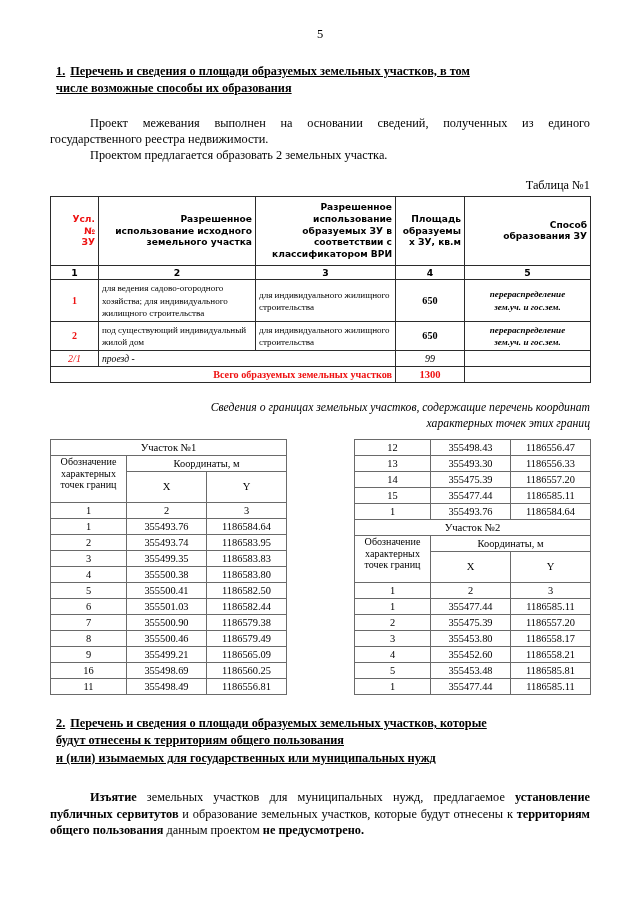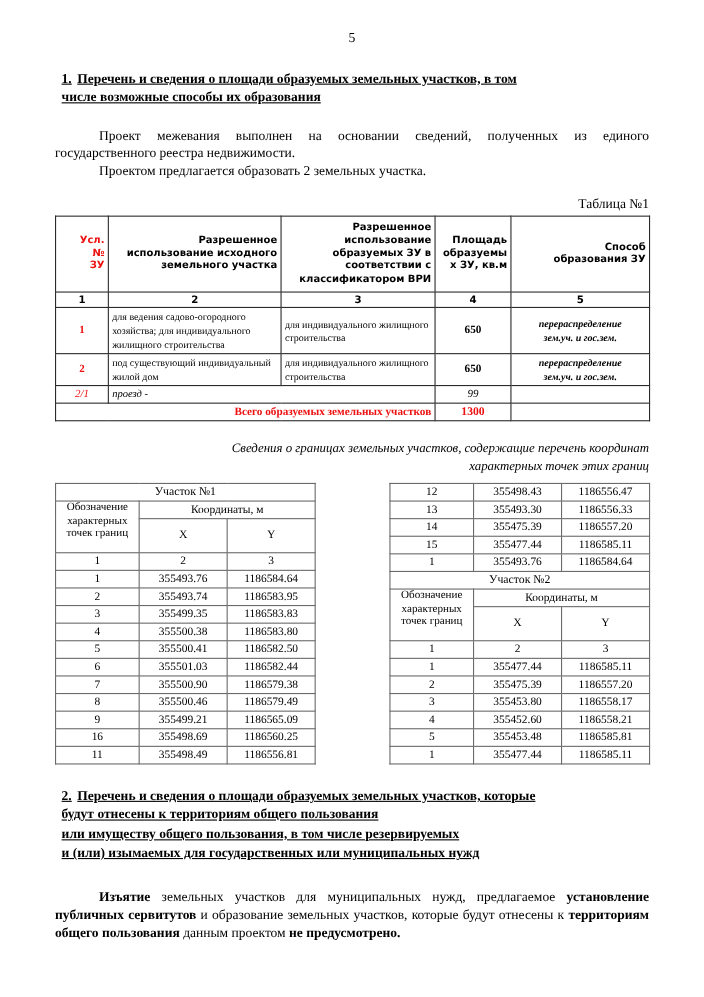--- a/index.html
+++ b/index.html
@@ -491,19 +491,18 @@
             </tr>
         </tbody>
       </table>
     </div>
 
   </div>
 
   <div class="section-heading" style="margin-top:20px">
     <span class="num">2.</span><span>Перечень и сведения о площади образуемых земельных участков, которые</span>
     <span class="heading-line">будут отнесены к территориям общего пользования</span>
-    <span class="heading-line">или имуществу общего пользования, в том числе резервируемых</span>
     <span class="heading-line">и (или) изымаемых для государственных или муниципальных нужд</span>
   </div>
 
   <p class="para-final" style="margin-top:22px"><span class="b">Изъятие</span><span> земельных участков для муниципальных нужд, предлагаемое </span><span class="b">установление публичных сервитутов</span><span> и образование земельных участков, которые будут отнесены к </span><span class="b">территориям общего пользования</span><span> данным проектом </span><span class="b">не предусмотрено.</span></p>
 
 </div>
 
 </body></html>

